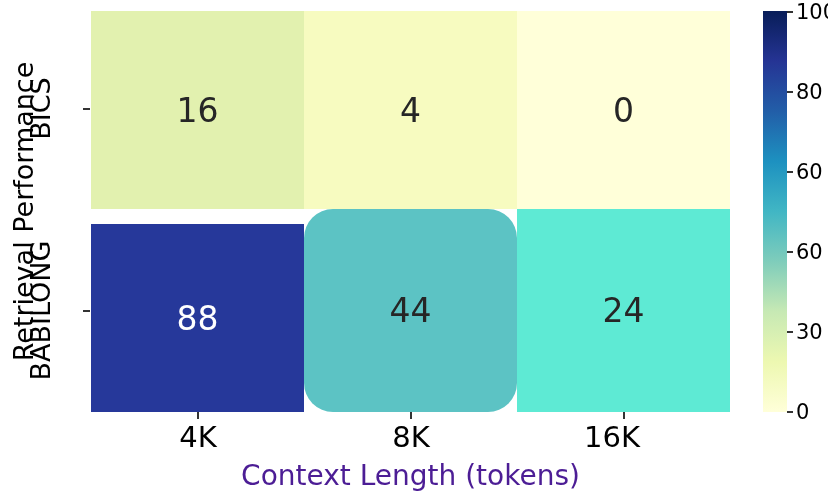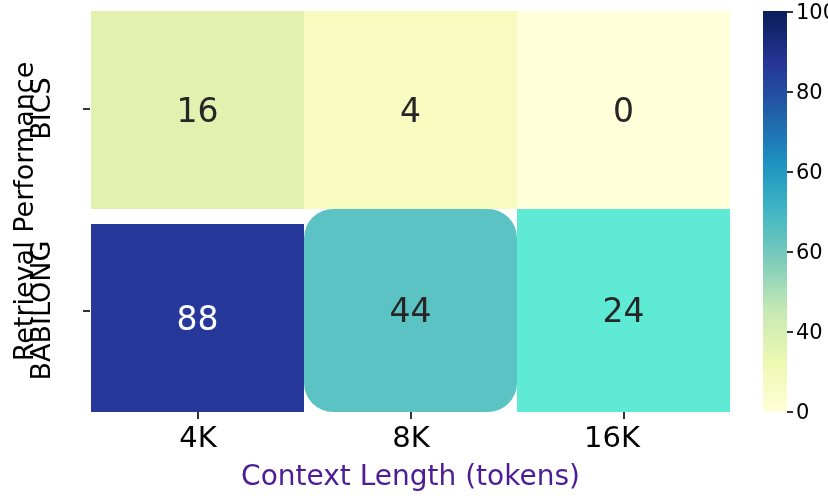--- a/index.html
+++ b/index.html
@@ -212,16 +212,16 @@
   <div class="cb-tick-mark" style="top:91px;"></div>
   <div class="cb-tick-mark" style="top:171px;"></div>
   <div class="cb-tick-mark" style="top:251px;"></div>
   <div class="cb-tick-mark" style="top:331px;"></div>
   <div class="cb-tick-mark" style="top:411px;"></div>
 
   <div class="cb-tick-label" style="top:2px;">100</div>
   <div class="cb-tick-label" style="top:82px;">80</div>
   <div class="cb-tick-label" style="top:162px;">60</div>
   <div class="cb-tick-label" style="top:242px;">60</div>
-  <div class="cb-tick-label" style="top:322px;">40</div>
+  <div class="cb-tick-label" style="top:322px;">30</div>
   <div class="cb-tick-label" style="top:402px;">0</div>
 
 </div>
 
 </body></html>

